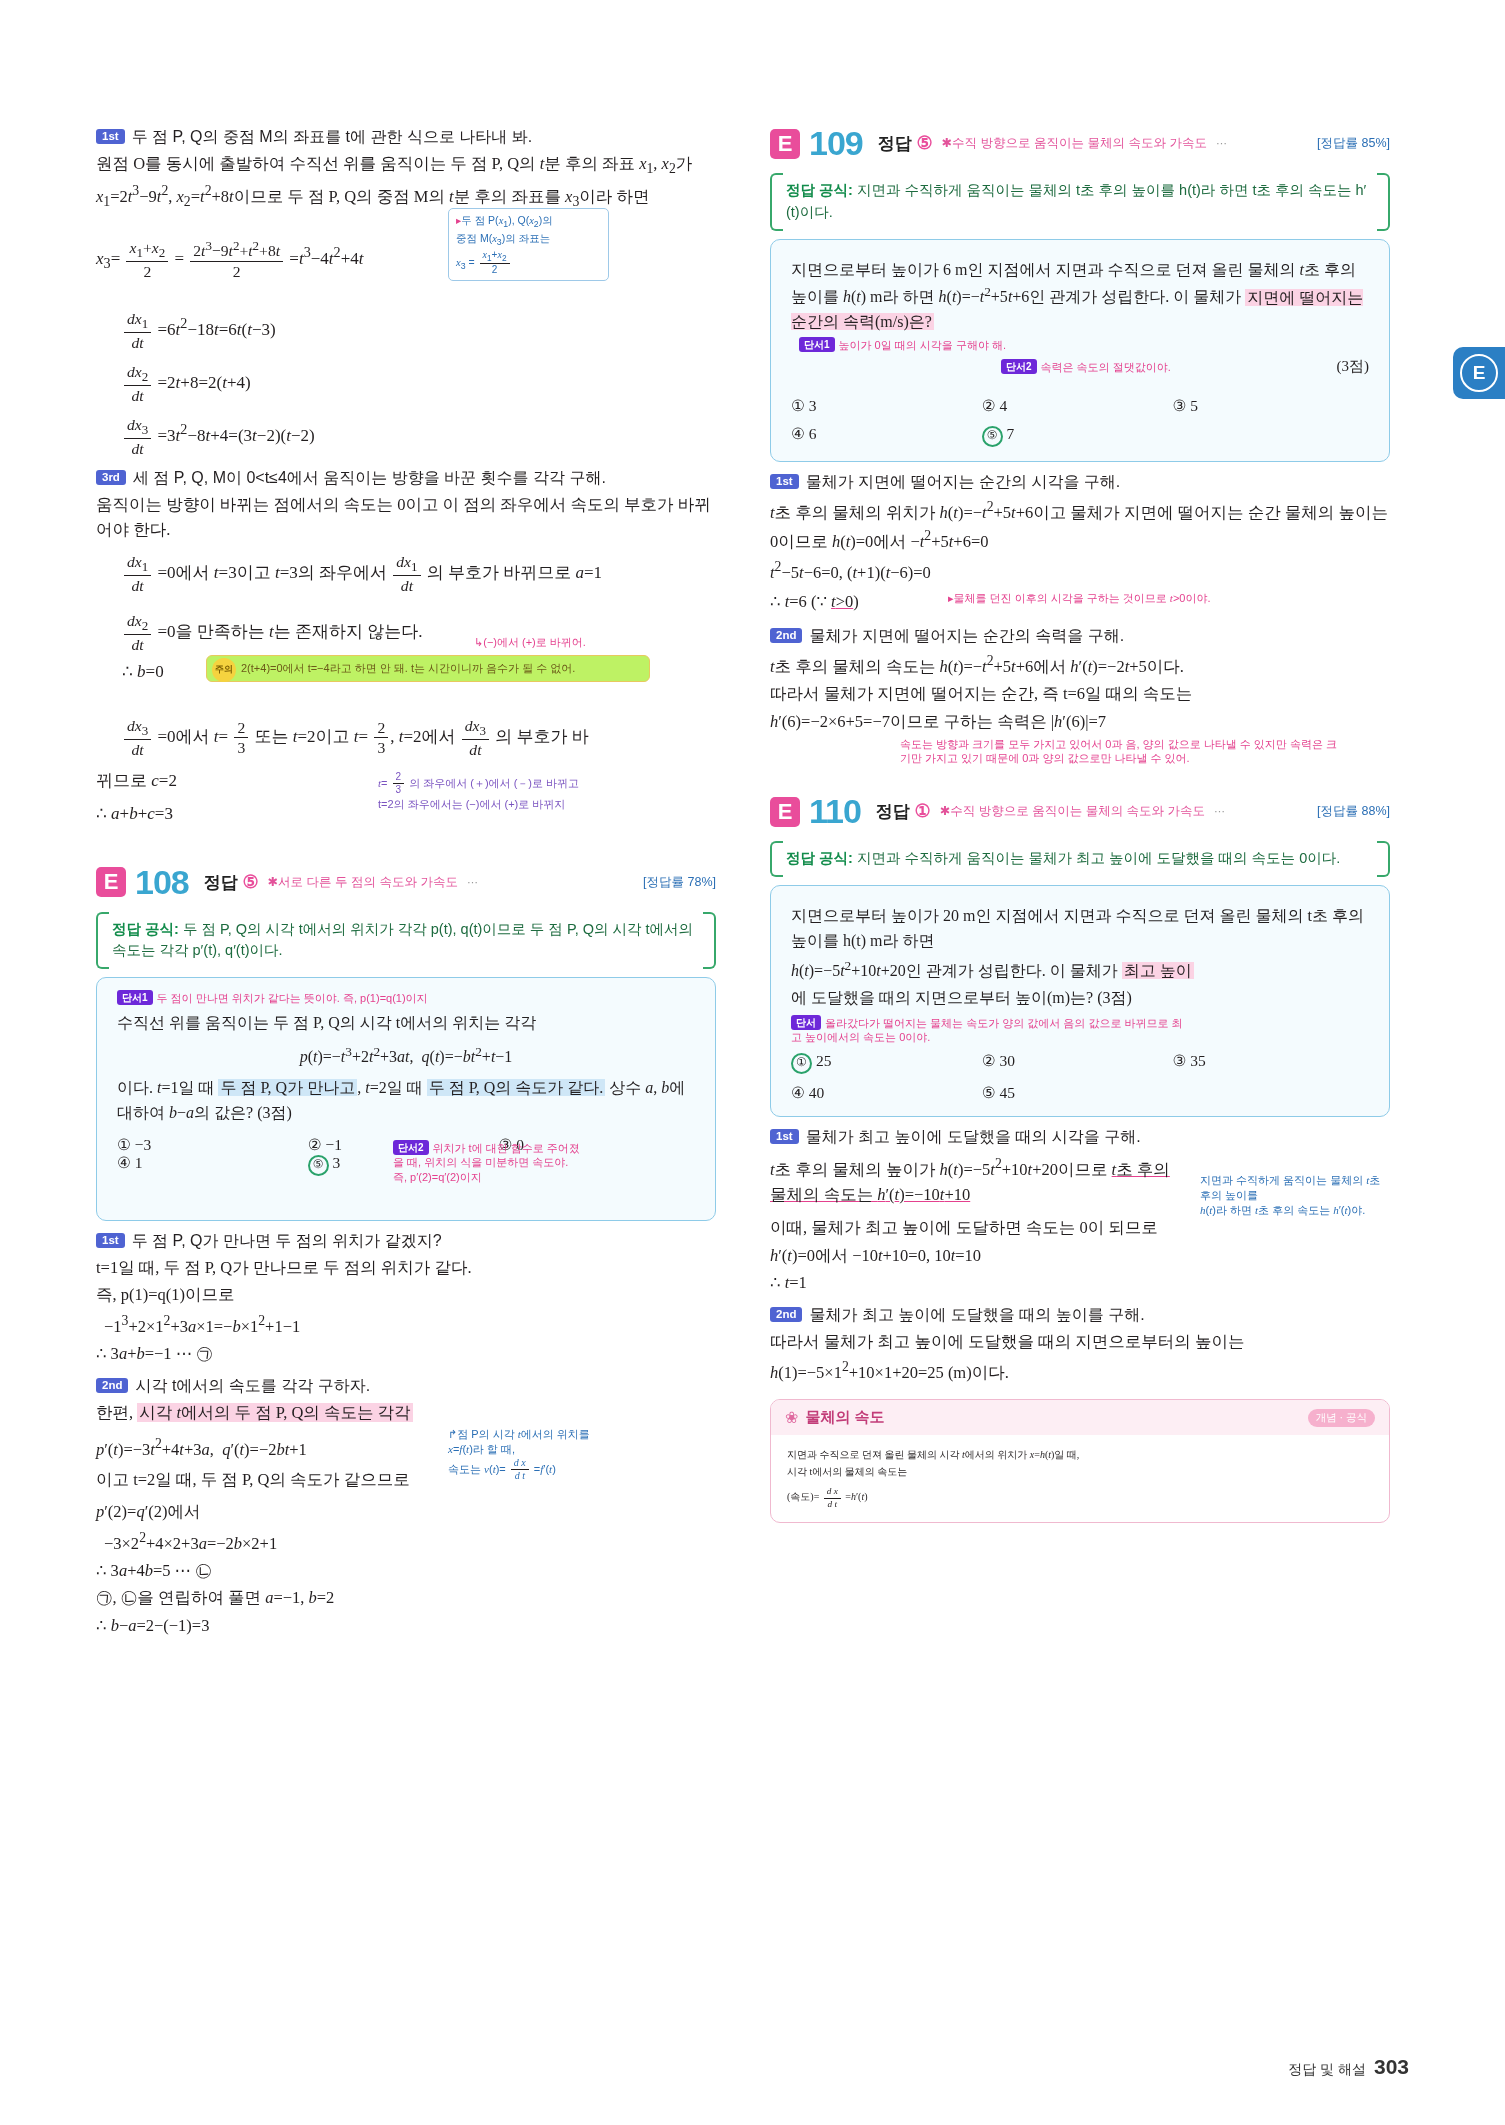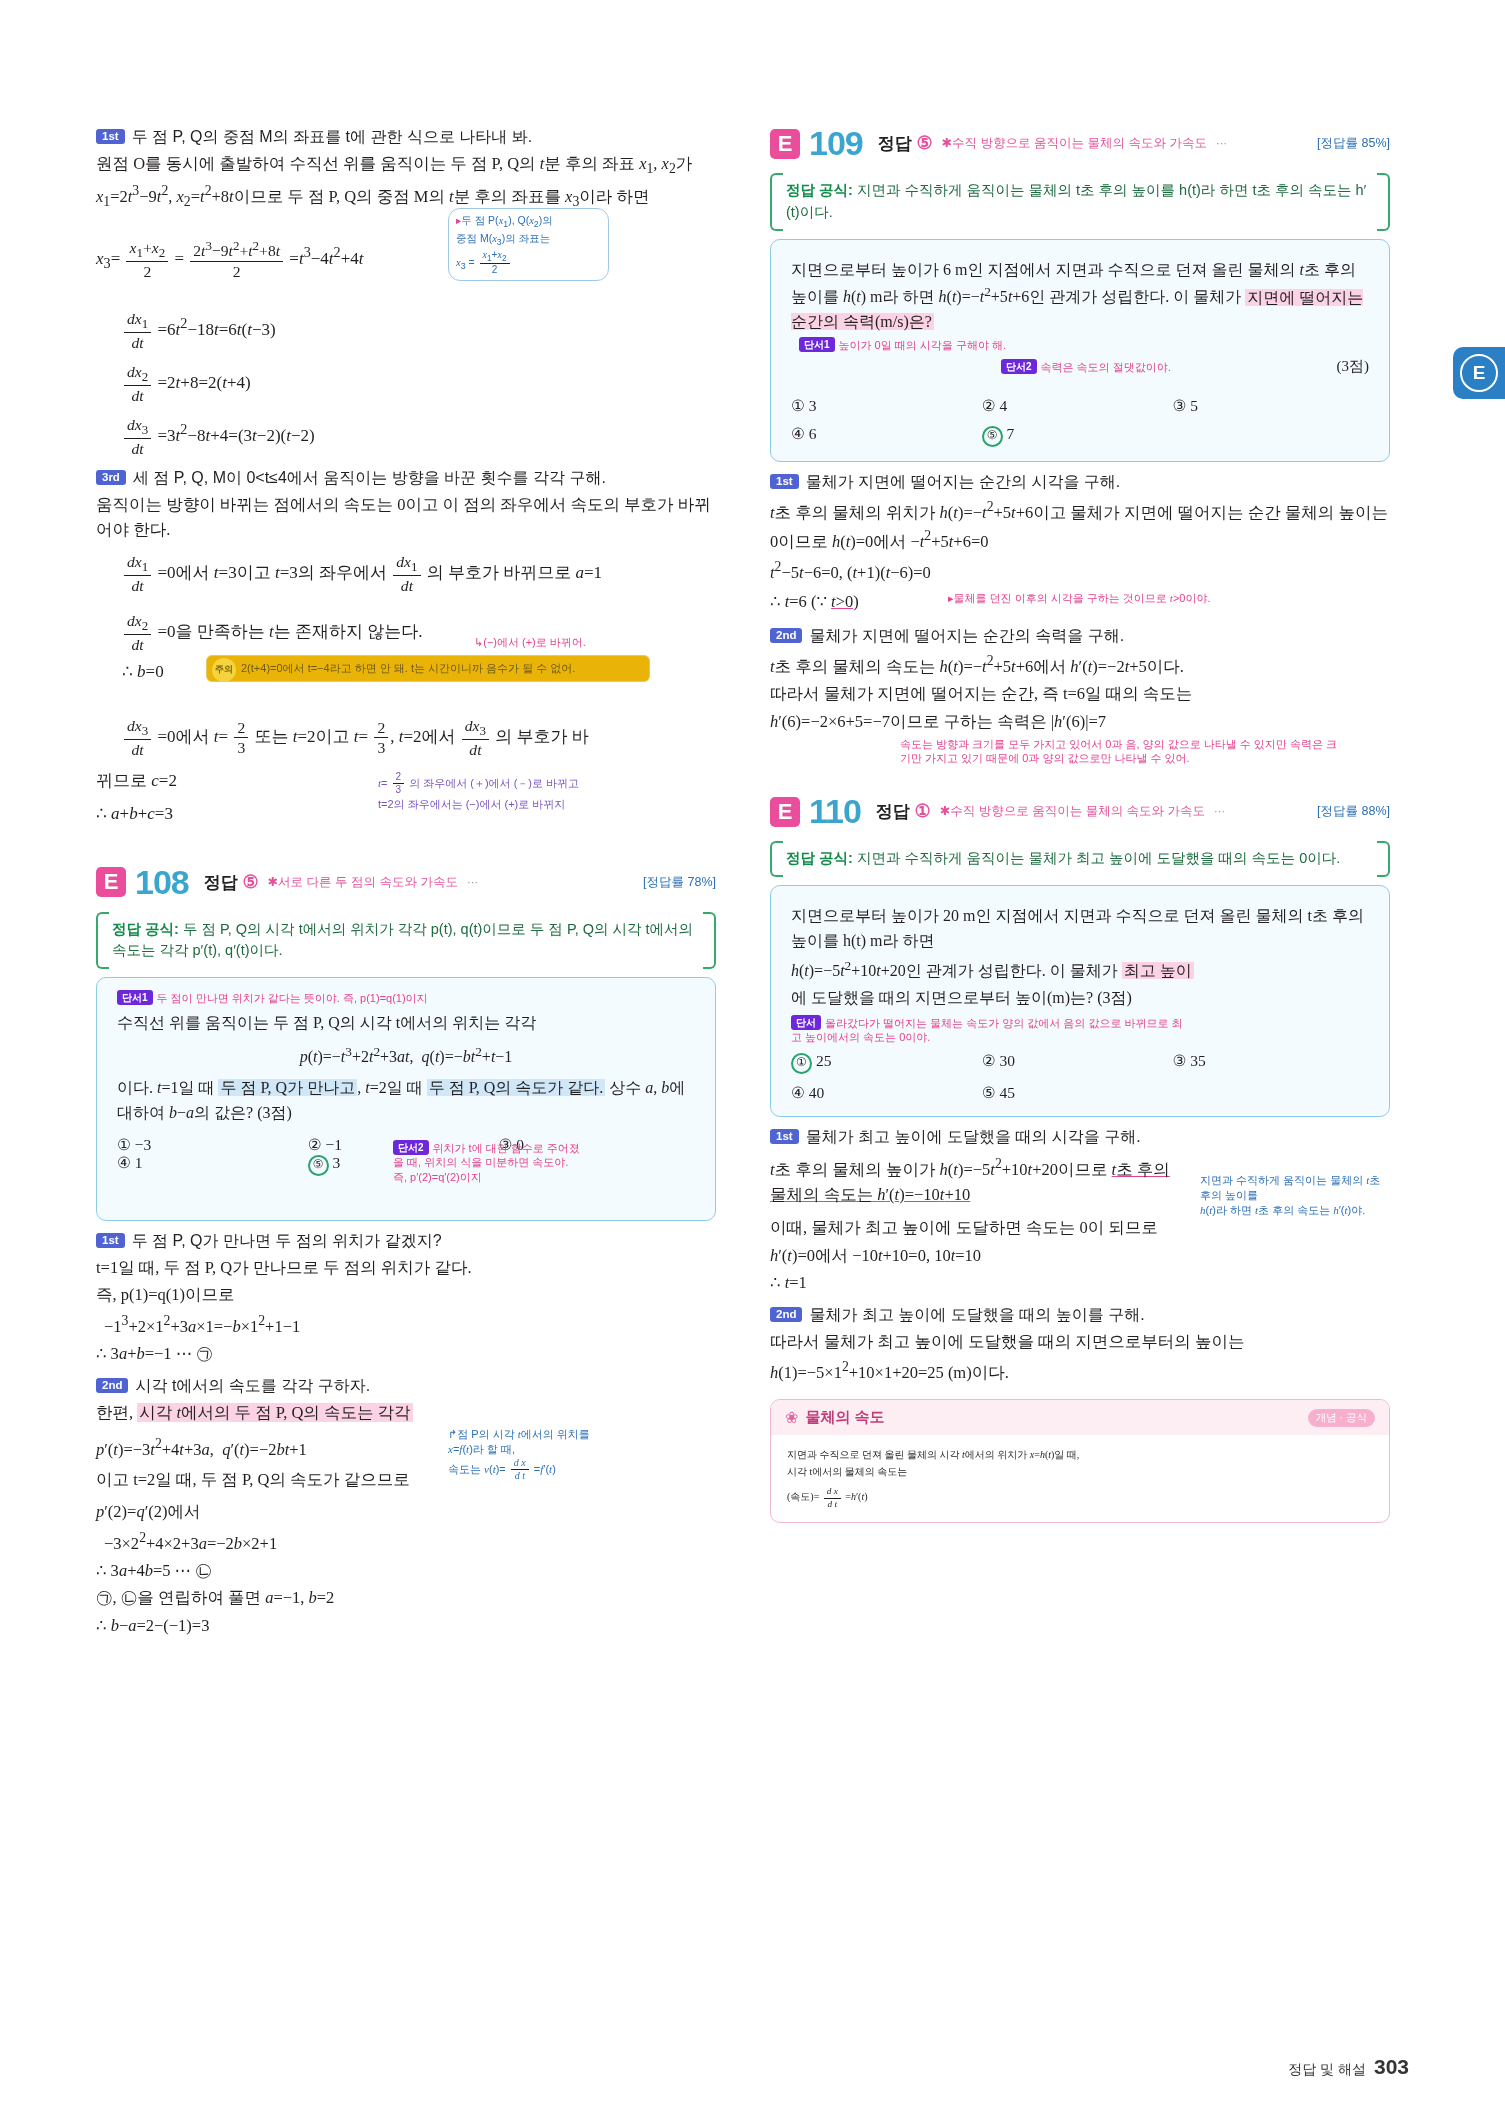--- a/index.html
+++ b/index.html
@@ -81,21 +81,21 @@
   .note{
     font-family:"Liberation Sans",sans-serif;font-size:11px;color:#2b6fb5;line-height:1.35;
   }
   .note.pink{color:#e4418e;}
   .note.purple{color:#7a53c0;}
   .notebox{
     border:1px solid #9ec9e8;border-radius:5px;padding:4px 7px;display:inline-block;
     font-family:"Liberation Sans",sans-serif;font-size:10.5px;color:#2b6fb5;line-height:1.35;
   }
   .warnbox{
-    border:1px solid #e8c95f;border-radius:6px;background:#eab308;
+    border:1px solid #e8c95f;border-radius:6px;background:#bef264;
     font-family:"Liberation Sans",sans-serif;font-size:11px;color:#6b5a18;
     padding:5px 8px 5px 34px;position:relative;margin:4px 0;
   }
   .warnbox .ico{position:absolute;left:5px;top:2px;width:24px;height:24px;border-radius:50%;
     background:#f5d33f;color:#7a5d00;font-size:9px;font-weight:bold;display:flex;align-items:center;justify-content:center;}
 
   
   .concept{border:1.5px solid #f0b9cf;border-radius:10px;margin-top:14px;overflow:hidden;background:#fff;}
   .concept .chead{background:#fdeef4;padding:8px 14px;display:flex;align-items:center;}
   .concept .chead .t{font-family:"Liberation Sans",sans-serif;font-weight:bold;font-size:15px;color:#c23c78;}
@@ -145,21 +145,21 @@
     </div>
 
     <div class="rel" style="height:86px;">
       <div class="abs" style="left:0;top:24px;font-size:17px;">
         <span class="it">x</span><sub>3</sub>=
         <span class="frac"><span class="num"><span class="it">x</span><sub>1</sub>+<span class="it">x</span><sub>2</sub></span><span class="den">2</span></span>
         =
         <span class="frac"><span class="num">2<span class="it">t</span><sup>3</sup>−9<span class="it">t</span><sup>2</sup>+<span class="it">t</span><sup>2</sup>+8<span class="it">t</span></span><span class="den">2</span></span>
         =<span class="it">t</span><sup>3</sup>−4<span class="it">t</span><sup>2</sup>+4<span class="it">t</span>
       </div>
-      <div class="abs notebox" style="left:352px;top:-6px;width:145px;border-radius:12px;">
+      <div class="abs notebox" style="left:352px;top:-6px;width:145px;">
         <span style="color:#e4418e;">▸</span>두 점 P(<span class="it">x</span><sub>1</sub>), Q(<span class="it">x</span><sub>2</sub>)의<br>중점 M(<span class="it">x</span><sub>3</sub>)의 좌표는<br><span class="it">x</span><sub>3</sub> = <span class="frac" style="font-size:10px;"><span class="num"><span class="it">x</span><sub>1</sub>+<span class="it">x</span><sub>2</sub></span><span class="den">2</span></span>
       </div>
     </div>
 
 
     <div class="eqrow indent">
       <span class="frac"><span class="num"><span class="it">dx</span><sub>1</sub></span><span class="den"><span class="it">dt</span></span></span>
       =6<span class="it">t</span><sup>2</sup>−18<span class="it">t</span>=6<span class="it">t</span>(<span class="it">t</span>−3)
     </div>
     <div class="eqrow indent">

